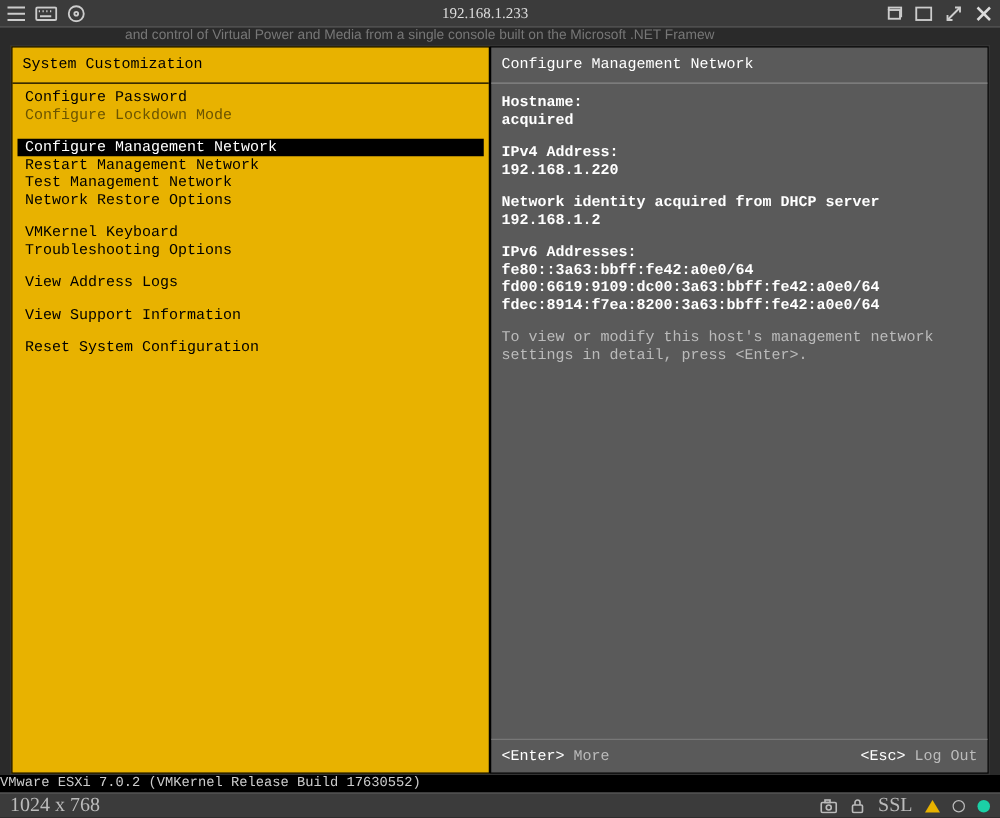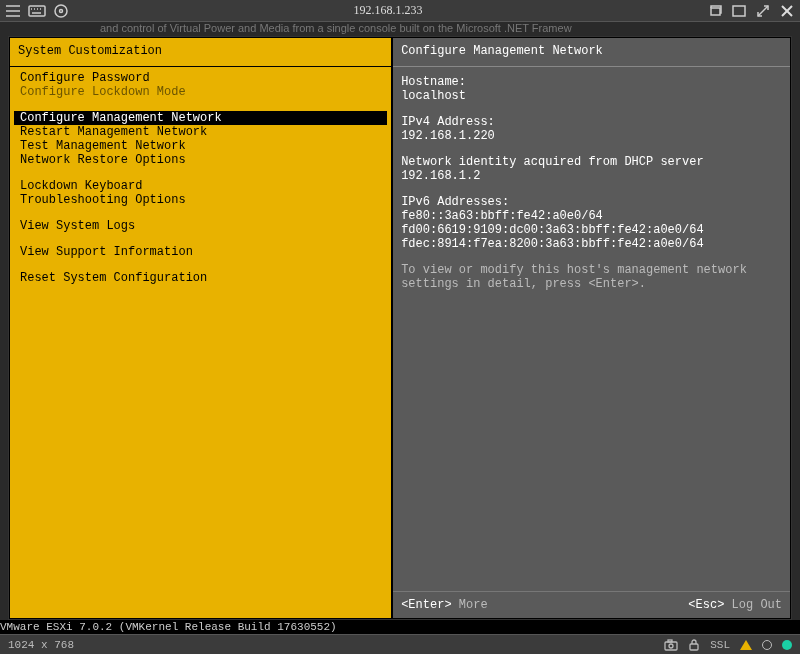--- a/index.html
+++ b/index.html
@@ -121,21 +121,21 @@
     flex: 1;
     padding: 8px 8px;
     color: #fff;
     line-height: 14px;
   }
   .details .label { color: #fff; }
   .details .val { color: #fff; }
   .details .hint {
     color: #bbb;
   }
-  .details .block { margin-bottom: 12px; }
+  .details .block { margin-bottom: 12px; font-weight: bold; }
   .pane-footer {
     padding: 6px 8px;
     color: #fff;
     display: flex;
     justify-content: space-between;
     border-top: 1px solid #777;
   }
   .pane-footer .key { color: #fff; }
   .pane-footer .act { color: #bbb; }
   
@@ -153,22 +153,22 @@
   .statusbar {
     position: absolute;
     bottom: 0;
     left: 0; right: 0;
     height: 20px;
     background: #3b3b3b;
     border-top: 1px solid #555;
     display: flex;
     align-items: center;
     padding: 0 8px;
-    font-family: Liberation Mono, monospace;
-    font-size: 11px;
+    font-family: Liberation Serif, serif;
+    font-size: 16px;
     color: #bbb;
     gap: 10px;
   }
   .statusbar .spacer { flex: 1; }
   .statusbar .ico { display: inline-flex; align-items: center; }
   .statusbar svg { stroke: #bbb; fill: none; stroke-width: 1.3; }
   .tri-y {
     width: 0; height: 0;
     border-left: 6px solid transparent;
     border-right: 6px solid transparent;
@@ -250,40 +250,40 @@
           <div class="menu-item">Configure Password</div>
           <div class="menu-item disabled">Configure Lockdown Mode</div>
         </div>
         <div class="menu-group">
           <div class="menu-item selected">Configure Management Network</div>
           <div class="menu-item">Restart Management Network</div>
           <div class="menu-item">Test Management Network</div>
           <div class="menu-item">Network Restore Options</div>
         </div>
         <div class="menu-group">
-          <div class="menu-item">Lockdown Keyboard</div>
+          <div class="menu-item">VMKernel Keyboard</div>
           <div class="menu-item">Troubleshooting Options</div>
         </div>
         <div class="menu-group">
-          <div class="menu-item">View System Logs</div>
+          <div class="menu-item">View Address Logs</div>
         </div>
         <div class="menu-group">
           <div class="menu-item">View Support Information</div>
         </div>
         <div class="menu-group">
           <div class="menu-item">Reset System Configuration</div>
         </div>
       </div>
   </div>
   <div class="right-pane">
     <div class="pane-header">Configure Management Network</div>
     <div class="details">
       <div class="block">
         <div class="label">Hostname:</div>
-        <div class="val">localhost</div>
+        <div class="val">acquired</div>
       </div>
       <div class="block">
         <div class="label">IPv4 Address:</div>
         <div class="val">192.168.1.220</div>
       </div>
       <div class="block">
         <div class="val">Network identity acquired from DHCP server 192.168.1.2</div>
       </div>
       <div class="block">
         <div class="label">IPv6 Addresses:</div>

